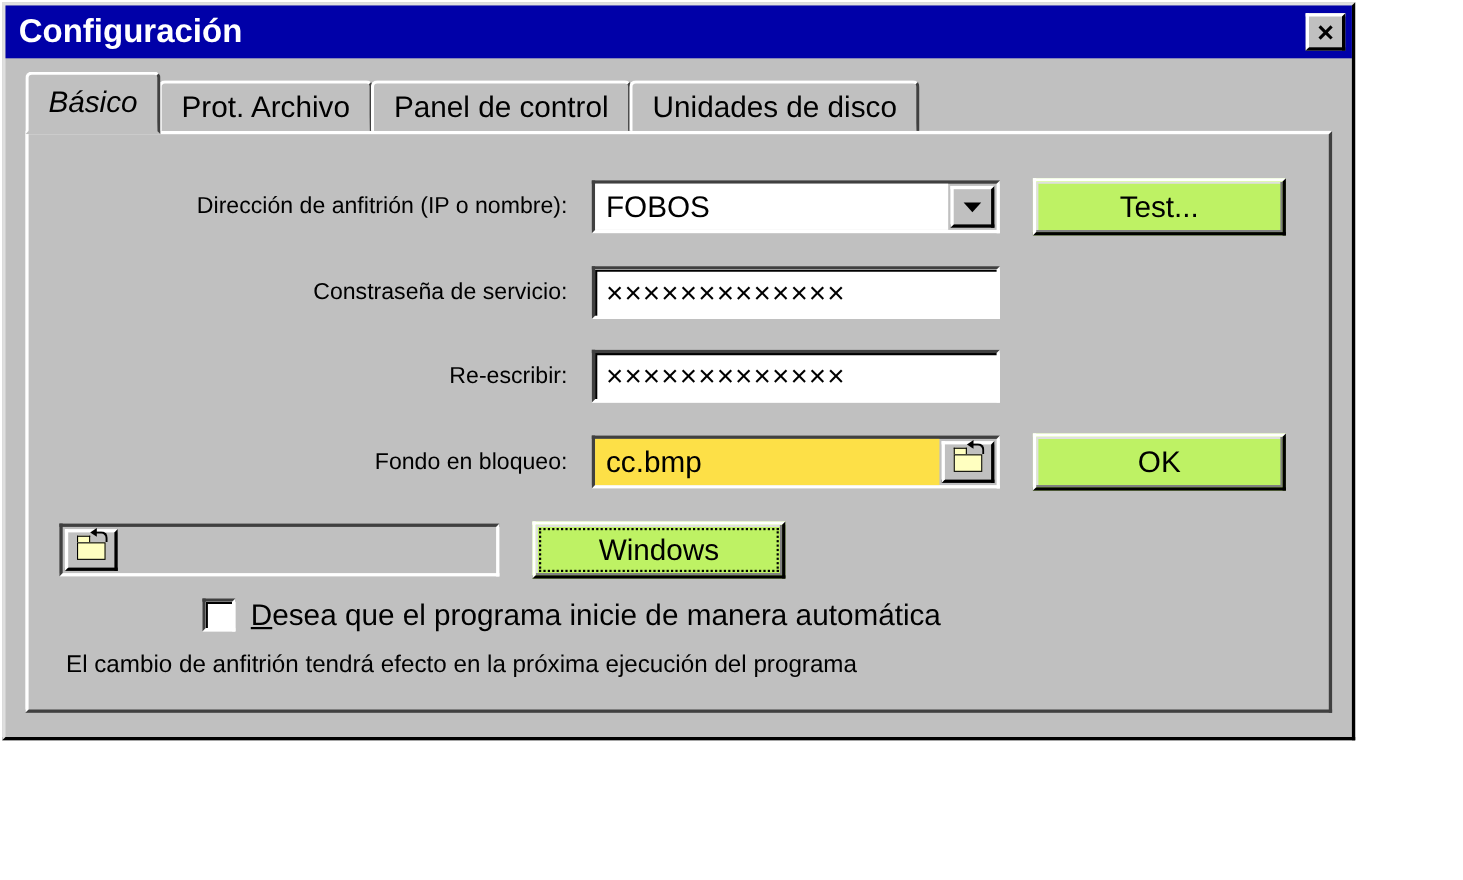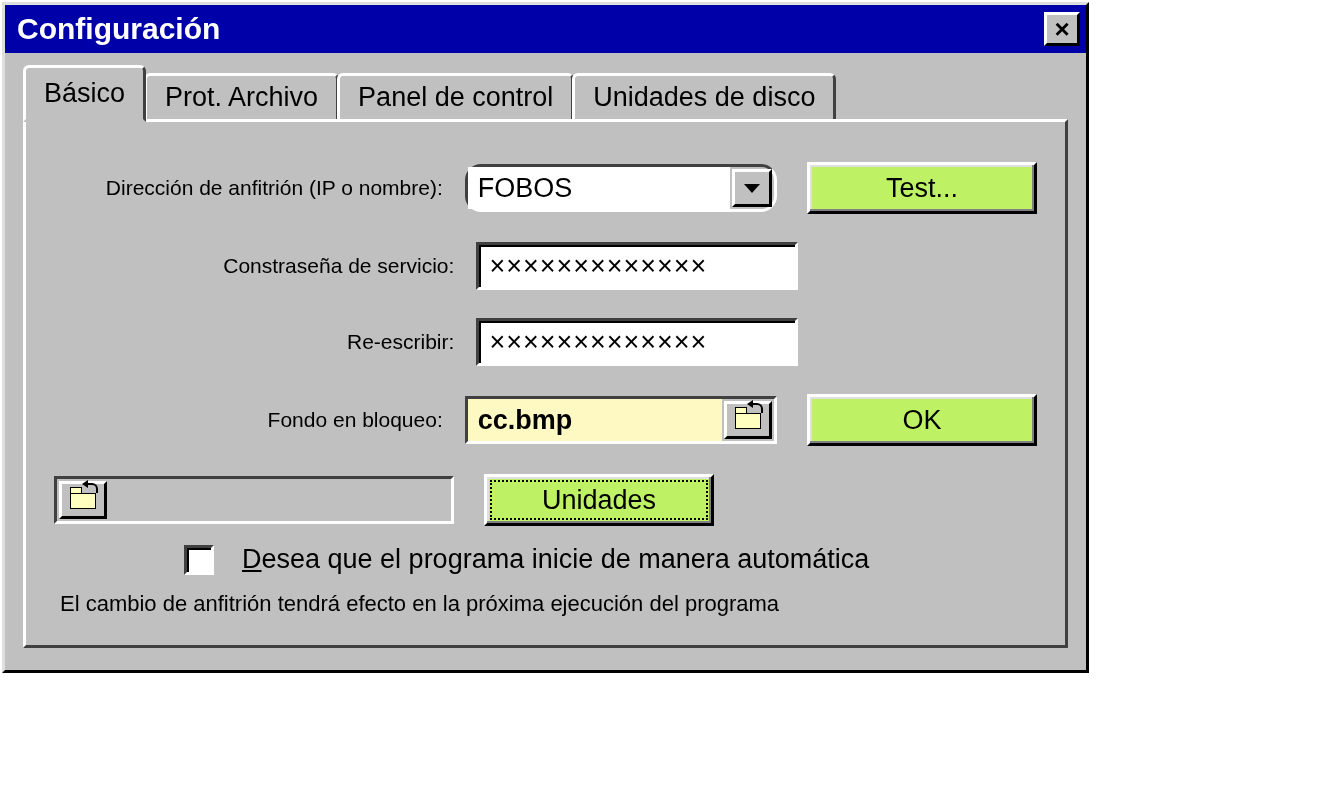--- a/index.html
+++ b/index.html
@@ -8,21 +8,21 @@
     padding: 0;
     background: #fff;
     font-family: "MS Sans Serif", Tahoma, Arial, sans-serif;
     font-size: 26px;
     width: 1330px;
     height: 800px;
     overflow: hidden;
   }
   .window {
     position: relative;
-    width: 1087px;
+    width: 1230px;
     margin: 2px;
     background: #c0c0c0;
     border-top: 3px solid #dfdfdf;
     border-left: 3px solid #dfdfdf;
     border-right: 3px solid #000;
     border-bottom: 3px solid #000;
   }
   .titlebar {
     background: #0000a8;
     color: #fff;
@@ -74,20 +74,21 @@
     cursor: pointer;
     margin-right: -2px;
     position: relative;
   }
   .tab.active {
     padding-top: 10px;
     padding-bottom: 10px;
     z-index: 3;
     border-bottom: 3px solid #c0c0c0;
     margin-bottom: -3px;
+    font-style: italic;
   }
   .tab:not(.active) {
     margin-top: 6px;
   }
   .tab-panel {
     border-top: 3px solid #fff;
     border-left: 3px solid #fff;
     border-right: 3px solid #404040;
     border-bottom: 3px solid #404040;
     padding: 40px 28px 28px 28px;
@@ -130,21 +131,20 @@
     display:flex;align-items:center;justify-content:center;
     cursor:pointer;
   }
   .combo-wrap {
     border-top: 3px solid #404040;
     border-left: 3px solid #404040;
     border-right: 3px solid #fff;
     border-bottom: 3px solid #fff;
     display:flex;
     height:48px;
-    border-radius:16px;
   }
   .combo-wrap .combo-input{border:none;border-right:0;}
   .combo-wrap .combo-btn{margin:2px;}
   .arrow-down {
     width:0;height:0;border-left:8px solid transparent;border-right:8px solid transparent;border-top:9px solid #000;
   }
   .textbox {
     height: 48px;
     background: #fff;
     border-top: 3px solid #404040;
@@ -160,21 +160,21 @@
   }
   .file-field {
     display:flex;
     height:48px;
     border-top:3px solid #404040;
     border-left:3px solid #404040;
     border-right:3px solid #fff;
     border-bottom:3px solid #fff;
   }
   .file-text{
-    flex:1;background:#fef9c3;display:flex;align-items:center;padding:17px 10px;font-size:27px;font-weight:bold;
+    flex:1;background:#fde047;display:flex;align-items:center;padding:17px 10px;font-size:27px;
   }
   .file-btn{
     width:48px;background:#c0c0c0;
     border-top:3px solid #fff;border-left:3px solid #fff;border-right:3px solid #000;border-bottom:3px solid #000;
     margin:2px;display:flex;align-items:center;justify-content:center;cursor:pointer;
   }
   .button {
     height: 52px;
     background:#bef264;
     border-top:3px solid #fff;border-left:3px solid #fff;
@@ -182,21 +182,21 @@
     box-shadow: inset -2px -2px 0 #808080, inset 2px 2px 0 #dfdfdf;
     display:flex;align-items:center;justify-content:center;
     font-size:27px;cursor:pointer;
     width: 230px;
   }
   .button.focused {
     outline:2px dotted #000;
     outline-offset:-8px;
   }
   .checkbox-row {
-    display:flex;align-items:center;margin:18px 0 16px 130px;font-size:27px;gap:14px;
+    display:flex;margin:18px 0 16px 130px;font-size:27px;
   }
   .checkbox {
     width:30px;height:30px;background:#fff;
     border-top:3px solid #404040;border-left:3px solid #404040;
     border-right:3px solid #fff;border-bottom:3px solid #fff;
     box-shadow: inset 2px 2px 0 #000;
     margin-right:14px;cursor:pointer;flex-shrink:0;
   }
   .underline-d { text-decoration: underline; }
   .note {
@@ -286,21 +286,21 @@
             <div class="file-btn">
               <div class="folder-icon">
                 <div class="tab"></div>
                   <div class="back"></div>
                   <div class="arrow"></div>
               </div>
             </div>
           </div>
         </div>
         <div class="btn-col">
-          <div class="button focused">Unidades</div>
+          <div class="button focused">Windows</div>
         </div>
       </div>
 
       <div class="checkbox-row">
         <div class="checkbox"></div>
         <span><span class="underline-d">D</span><span>esea que el programa inicie de manera automática</span></span>
       </div>
 
       <div class="note">El cambio de anfitrión tendrá efecto en la próxima ejecución del programa</div>
 

